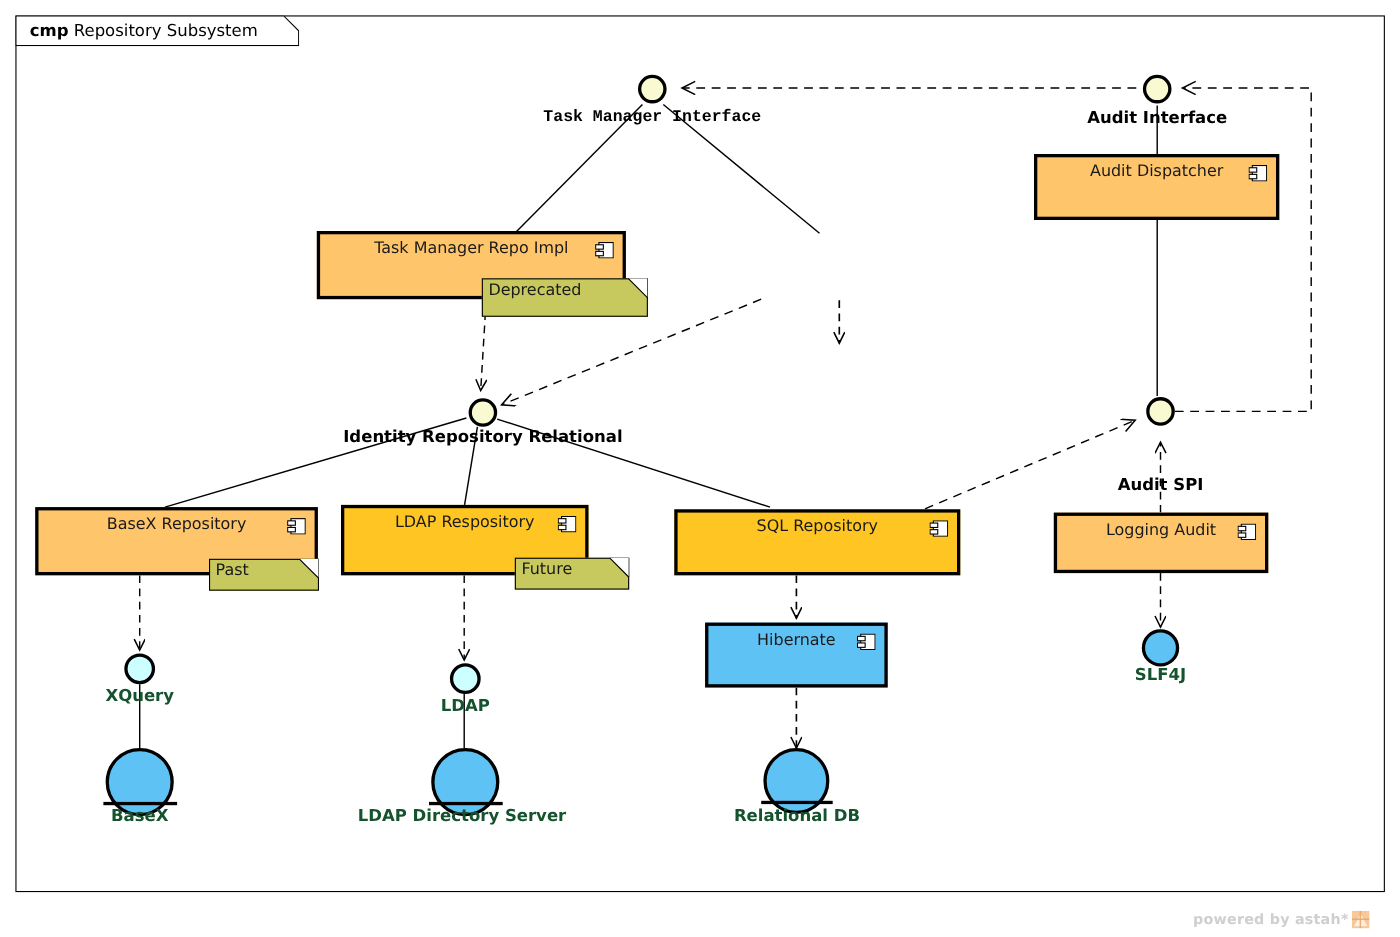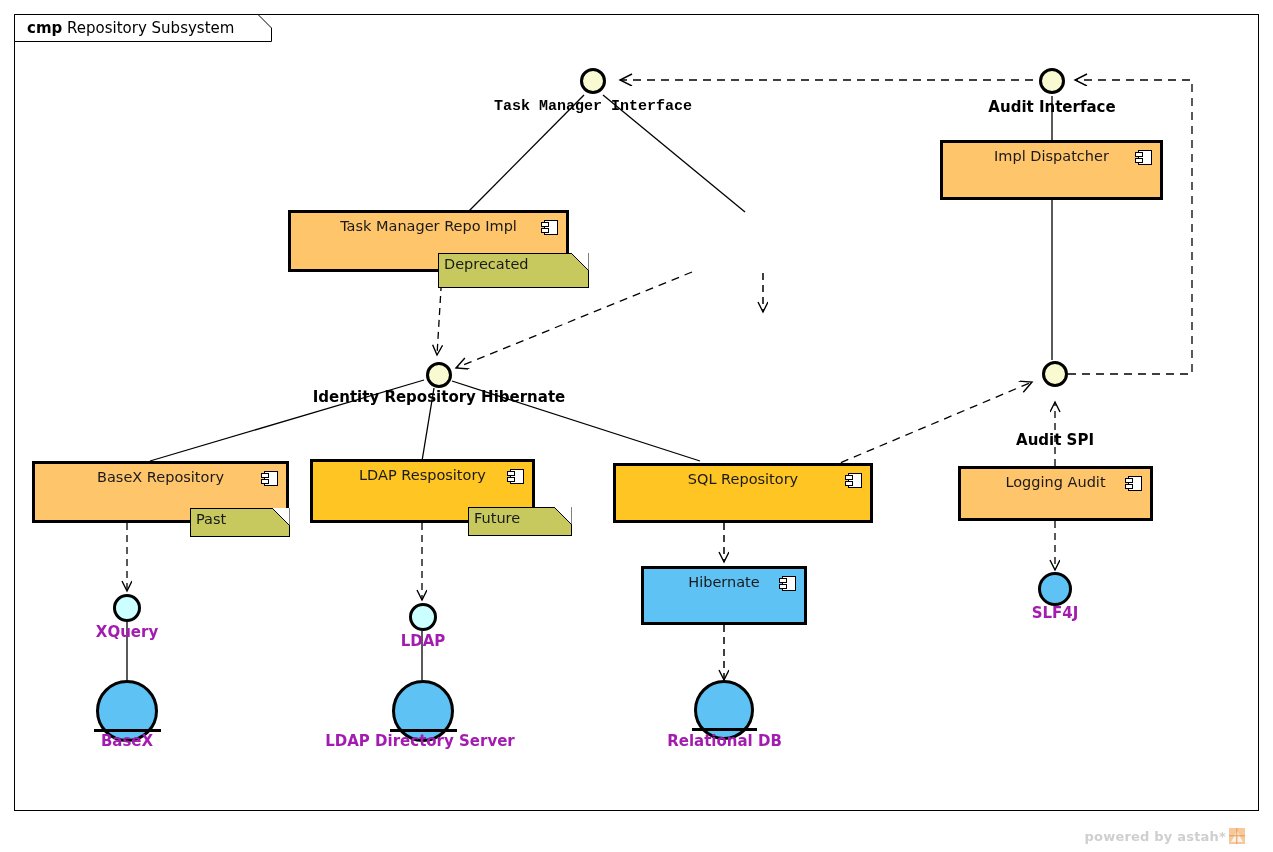--- a/index.html
+++ b/index.html
@@ -147,21 +147,21 @@
   }
   .node-underline {
     position: absolute;
     height: 3px;
     background: #000;
   }
   .node-label {
     position: absolute;
     font-size: 15px;
     font-weight: bold;
-    color: #a21caf;
+    color: #14532d;
     white-space: nowrap;
     text-align: center;
   }
 
   
   #watermark {
     position: absolute;
     right: 28px;
     bottom: 8px;
     display: flex;
@@ -299,39 +299,39 @@
     </g>
   </svg>
 
   <div class="iface-ball" style="left:580px; top:68px; width:26px; height:26px;"></div>
   <div class="iface-label" style="left:443px; top:98px; width:300px;font-family:Liberation Mono, monospace;">Task Manager Interface</div>
 
   <div class="iface-ball" style="left:1039px; top:68px; width:26px; height:26px;"></div>
   <div class="iface-label" style="left:952px; top:98px; width:200px;">Audit Interface</div>
 
   <div class="iface-ball" style="left:426px; top:362px; width:26px; height:26px;"></div>
-  <div class="iface-label" style="left:289px; top:388px; width:300px;">Identity Repository Hibernate</div>
+  <div class="iface-label" style="left:289px; top:388px; width:300px;">Identity Repository Relational</div>
 
   <div class="iface-ball" style="left:1042px; top:361px; width:26px; height:26px;"></div>
   <div class="iface-label" style="left:955px; top:388px; width:200px;margin-top:43px;">Audit SPI</div>
 
   <div class="component c-orange" style="left:288px; top:210px; width:281px; height:62px;">
     <div class="cname">Task Manager Repo Impl</div>
     <span class="comp-icon">
       <svg width="17" height="15" viewBox="0 0 17 15">
         <rect x="3.5" y="0.5" width="13" height="14" fill="#fff" stroke="#000" stroke-width="1"></rect>
         <rect x="0.5" y="2.5" width="7" height="4" fill="#fff" stroke="#000" stroke-width="1"></rect>
         <rect x="0.5" y="8.5" width="7" height="4" fill="#fff" stroke="#000" stroke-width="1"></rect>
       </svg>
     </span>
   </div>
 
 
   <div class="component c-orange" style="left:940px; top:140px; width:223px; height:60px;">
-    <div class="cname">Impl Dispatcher</div>
+    <div class="cname">Audit Dispatcher</div>
     <span class="comp-icon">
       <svg width="17" height="15" viewBox="0 0 17 15">
         <rect x="3.5" y="0.5" width="13" height="14" fill="#fff" stroke="#000" stroke-width="1"></rect>
         <rect x="0.5" y="2.5" width="7" height="4" fill="#fff" stroke="#000" stroke-width="1"></rect>
         <rect x="0.5" y="8.5" width="7" height="4" fill="#fff" stroke="#000" stroke-width="1"></rect>
       </svg>
     </span>
   </div>
 
 

